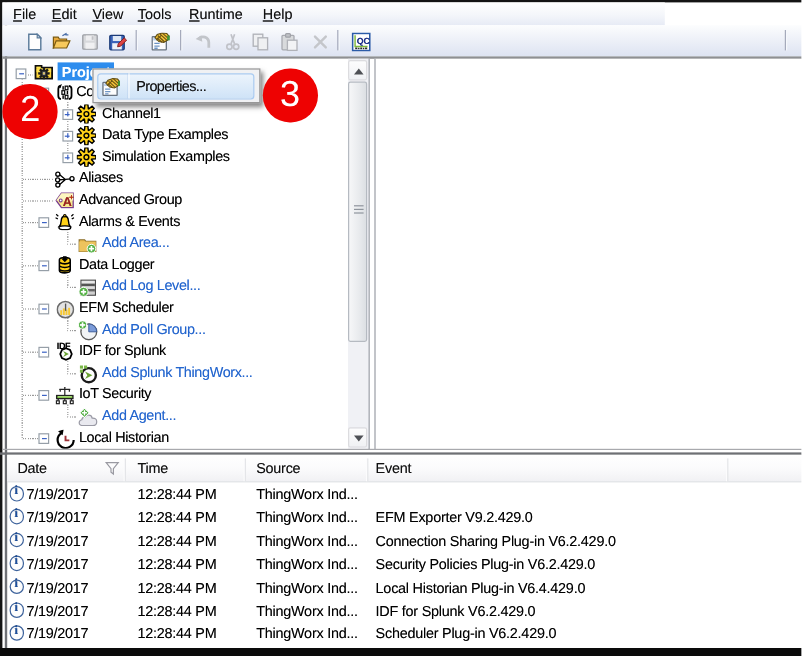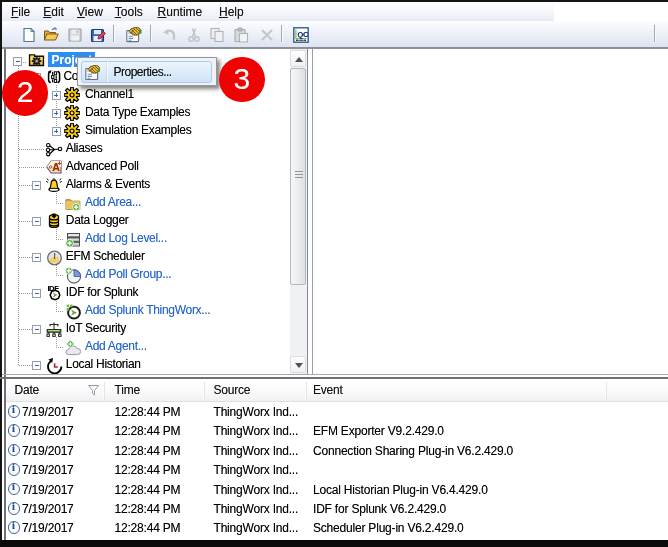--- a/index.html
+++ b/index.html
@@ -400,21 +400,21 @@
 </g>
     </svg>
     <div class="abs" id="projsel">
       <span>Project</span>
     </div>
     <div class="trow " style="left:63.5px;top:69px">Connectivity</div>
     <div class="trow " style="left:85px;top:87px">Channel1</div>
     <div class="trow " style="left:85px;top:105px">Data Type Examples</div>
     <div class="trow " style="left:85px;top:123px">Simulation Examples</div>
     <div class="trow " style="left:65.8px;top:141px">Aliases</div>
-    <div class="trow " style="left:65.8px;top:159px">Advanced Poll</div>
+    <div class="trow " style="left:65.8px;top:159px">Advanced Group</div>
     <div class="trow " style="left:65.8px;top:177px">Alarms &amp; Events</div>
     <div class="trow addlink" style="left:85px;top:195px">Add Area...</div>
     <div class="trow " style="left:65.8px;top:213px">Data Logger</div>
     <div class="trow addlink" style="left:85px;top:231px">Add Log Level...</div>
     <div class="trow " style="left:65.8px;top:249px">EFM Scheduler</div>
     <div class="trow addlink" style="left:85px;top:267px">Add Poll Group...</div>
     <div class="trow " style="left:65.8px;top:285px">IDF for Splunk</div>
     <div class="trow addlink" style="left:85px;top:303px">Add Splunk ThingWorx...</div>
     <div class="trow " style="left:65.8px;top:321px">IoT Security</div>
     <div class="trow addlink" style="left:85px;top:339px">Add Agent...</div>
@@ -464,20 +464,21 @@
       <div style="left:208px">ThingWorx Ind...</div>
       <div style="left:307.5px">Connection Sharing Plug-in V6.2.429.0</div>
     </div>
     <div class="row" style="top:460.7px">
       <div class="infoi">
         <b>i</b>
       </div>
       <div style="left:16.5px">7/19/2017</div>
       <div style="left:109px">12:28:44 PM</div>
       <div style="left:208px">ThingWorx Ind...</div>
+      <div style="left:307.5px">Security Policies Plug-in V6.2.429.0</div>
     </div>
     <div class="row" style="top:480.1px">
       <div class="infoi">
         <b>i</b>
       </div>
       <div style="left:16.5px">7/19/2017</div>
       <div style="left:109px">12:28:44 PM</div>
       <div style="left:208px">ThingWorx Ind...</div>
       <div style="left:307.5px">Local Historian Plug-in V6.4.429.0</div>
     </div>

